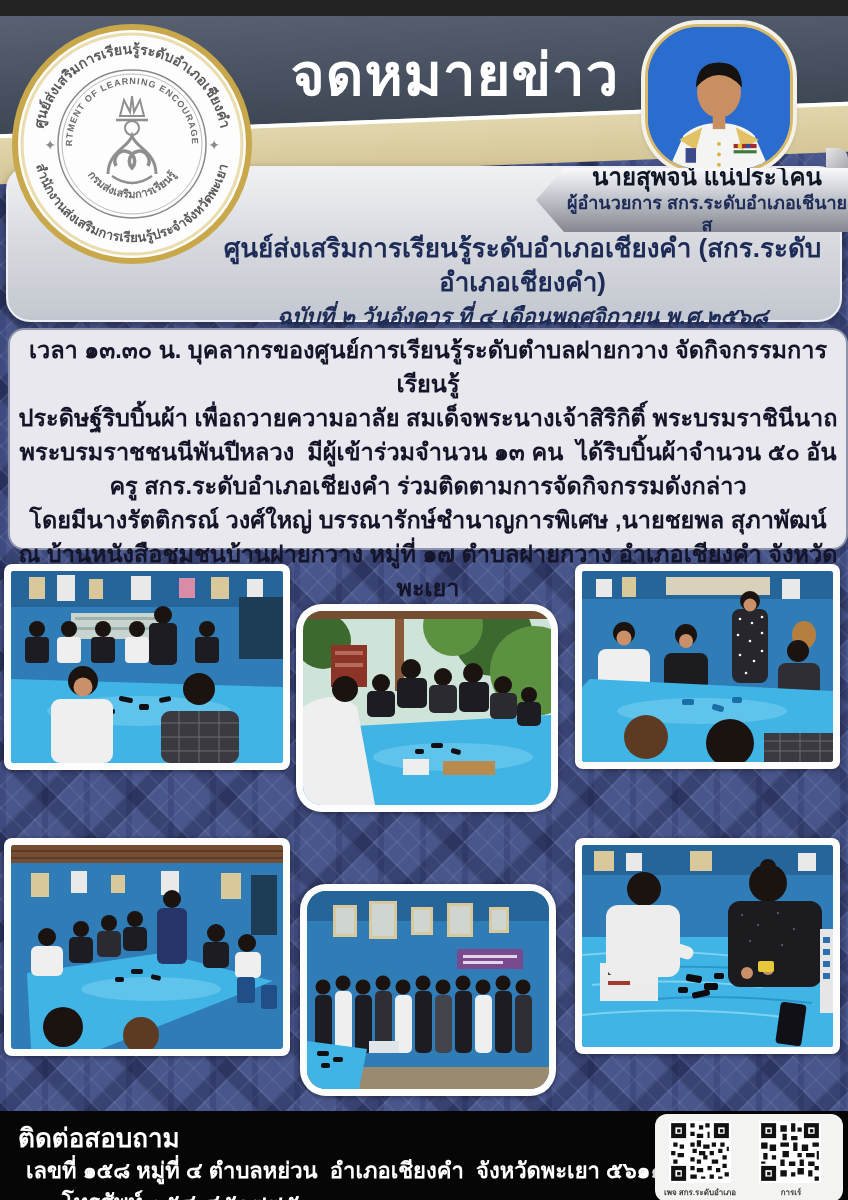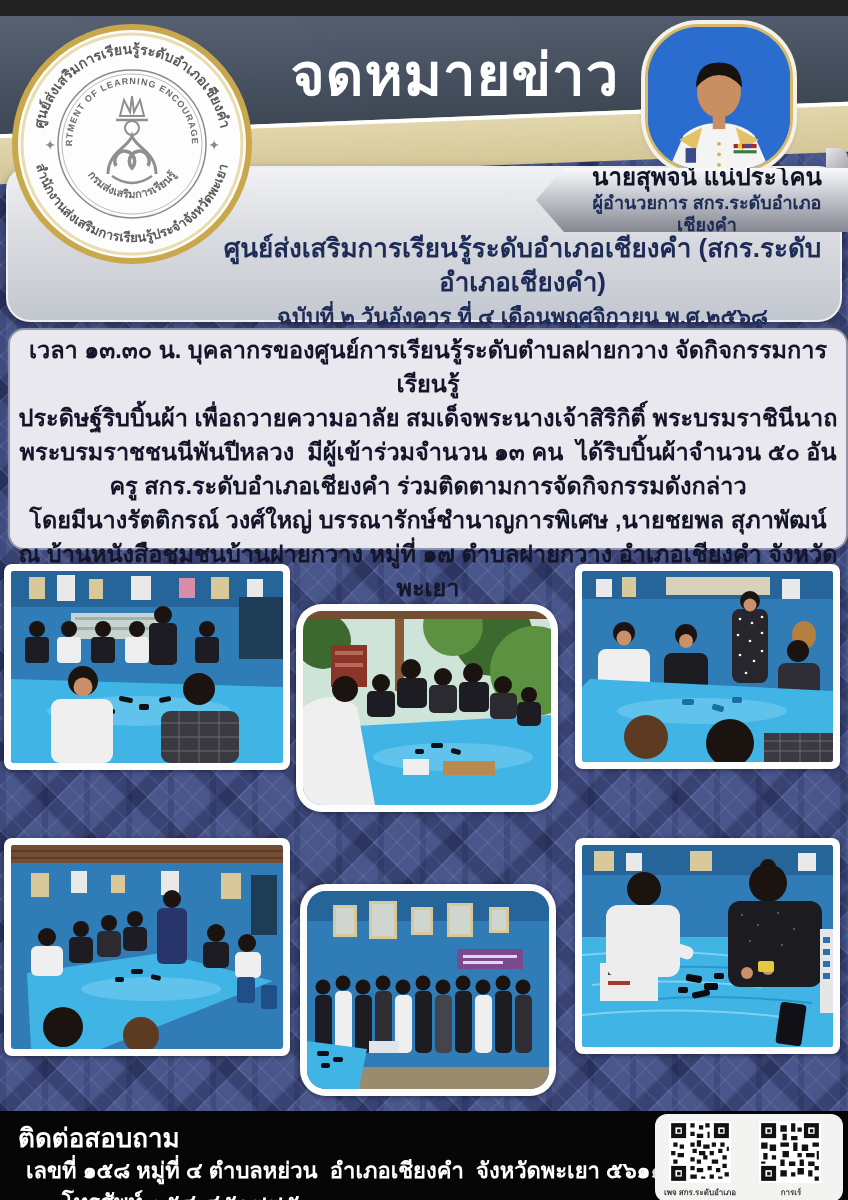--- a/index.html
+++ b/index.html
@@ -15,21 +15,21 @@
   .band-dark{position:absolute;left:-14px;top:-26px;width:876px;height:128px;z-index:2;
     background:linear-gradient(#5a6476,#3e4754);border-bottom:4px solid #fff;
     transform:rotate(-2.2deg);}
   .band-cream{position:absolute;left:-14px;top:88px;width:876px;height:64px;z-index:1;
     background:linear-gradient(#e7dcb4,#d4c697);transform:rotate(-2.2deg);}
   .masthead-box{position:absolute;left:6px;right:6px;top:150px;height:152px;z-index:3;
     background:linear-gradient(180deg,#f0f1f4 0%,#d9dbe0 45%,#c3c7cf 100%);
     border:2px solid #edeff2;border-radius:24px;box-shadow:0 3px 8px rgba(0,0,0,.35);}
   .masthead-text{position:absolute;left:205px;right:8px;top:64px;text-align:center;color:#1d2b57;}
   .masthead-org{font-size:26px;font-weight:800;line-height:1.3;}
-  .masthead-issue{font-size:22px;font-weight:800;line-height:1.5;}
+  .masthead-issue{font-size:22px;font-weight:800;line-height:1.5;font-style:italic;}
   .page-title{position:absolute;left:255px;top:12px;width:400px;z-index:4;text-align:center;
     color:#fff;font-size:58px;font-weight:800;letter-spacing:1px;}
   .logo{position:absolute;left:12px;top:8px;width:240px;height:240px;z-index:5;}
   .dir-photo{position:absolute;left:645px;top:8px;width:142px;height:142px;z-index:5;
     border-radius:54px;border:3px solid #d8b96a;box-shadow:0 0 0 4px #f4f1e8,0 2px 6px rgba(0,0,0,.4);
     overflow:hidden;background:#2f74d8;}
   .dir-photo svg{display:block;width:100%;height:100%;}
   .page-curl{position:absolute;left:826px;top:132px;width:22px;height:30px;z-index:4;
     background:linear-gradient(135deg,#e8e8ea,#9a9aa2);border-radius:0 10px 0 12px;}
   .banner{position:absolute;right:0;top:152px;width:312px;height:64px;z-index:6;
@@ -138,21 +138,21 @@
           <rect x="82" y="118" width="22" height="3" fill="#3c7a3c"></rect>
         </g>
       <rect x="36" y="116" width="10" height="14" fill="#3a4a8a"></rect>
     </svg>
   </div>
 
   <div class="page-curl"></div>
 
   <div class="banner">
     <div class="banner-name">นายสุพจน์ แน่ประโคน</div>
-    <div class="banner-role">ผู้อำนวยการ สกร.ระดับอำเภอเชียงคำ</div>
+    <div class="banner-role">ผู้อำนวยการ สกร.ระดับอำเภอเชีนายส</div>
   </div>
 
   <div class="body-box">
     <div class="body-line">เวลา ๑๓.๓๐ น. บุคลากรของศูนย์การเรียนรู้ระดับตำบลฝายกวาง จัดกิจกรรมการเรียนรู้</div>
     <div class="body-line">ประดิษฐ์ริบบิ้นผ้า เพื่อถวายความอาลัย สมเด็จพระนางเจ้าสิริกิติ์ พระบรมราชินีนาถ</div>
     <div class="body-line">พระบรมราชชนนีพันปีหลวง  มีผู้เข้าร่วมจำนวน ๑๓ คน  ได้ริบบิ้นผ้าจำนวน ๕๐ อัน</div>
     <div class="body-line">ครู สกร.ระดับอำเภอเชียงคำ ร่วมติดตามการจัดกิจกรรมดังกล่าว</div>
     <div class="body-line">โดยมีนางรัตติกรณ์ วงศ์ใหญ่ บรรณารักษ์ชำนาญการพิเศษ ,นายชยพล สุภาพัฒน์</div>
     <div class="body-line">ณ บ้านหนังสือชุมชนบ้านฝายกวาง หมู่ที่ ๑๗ ตำบลฝายกวาง อำเภอเชียงคำ จังหวัดพะเยา</div>
   </div>

